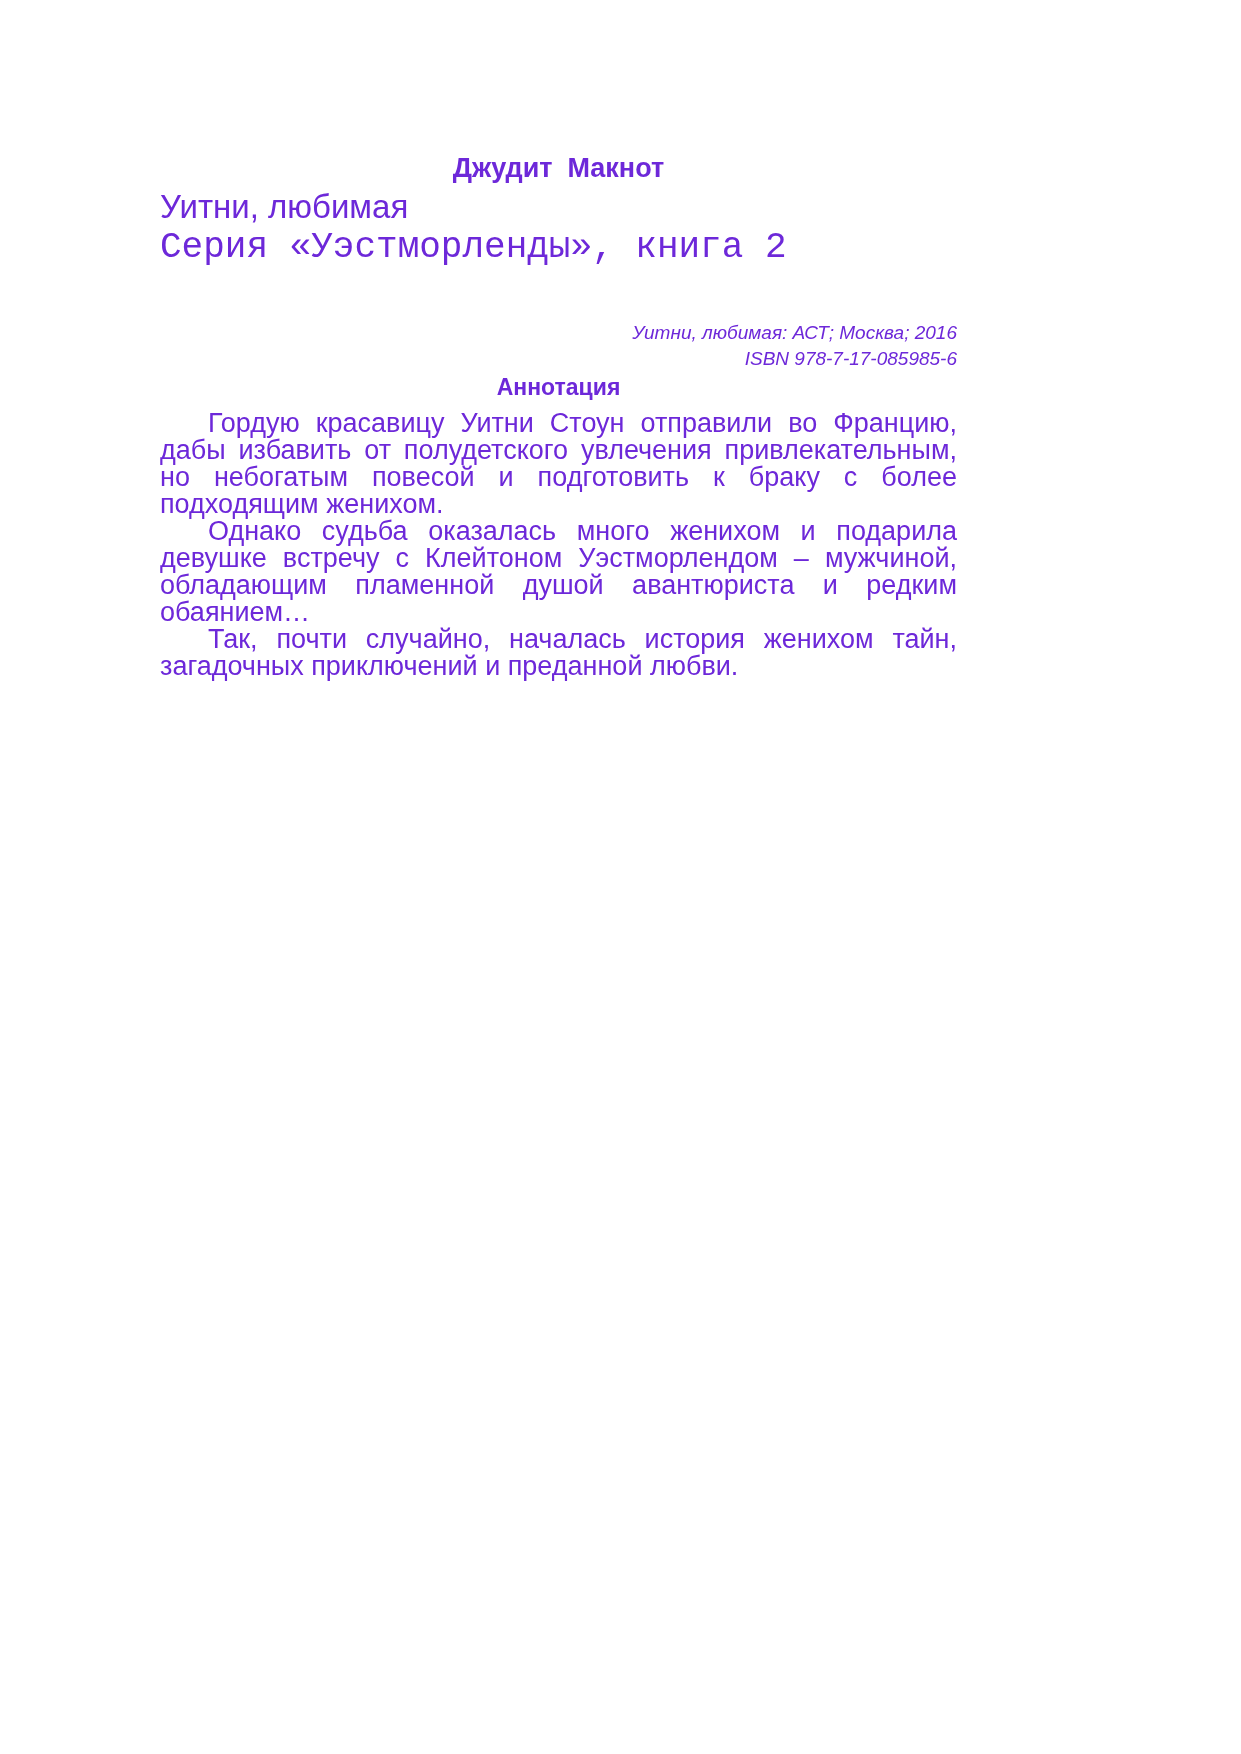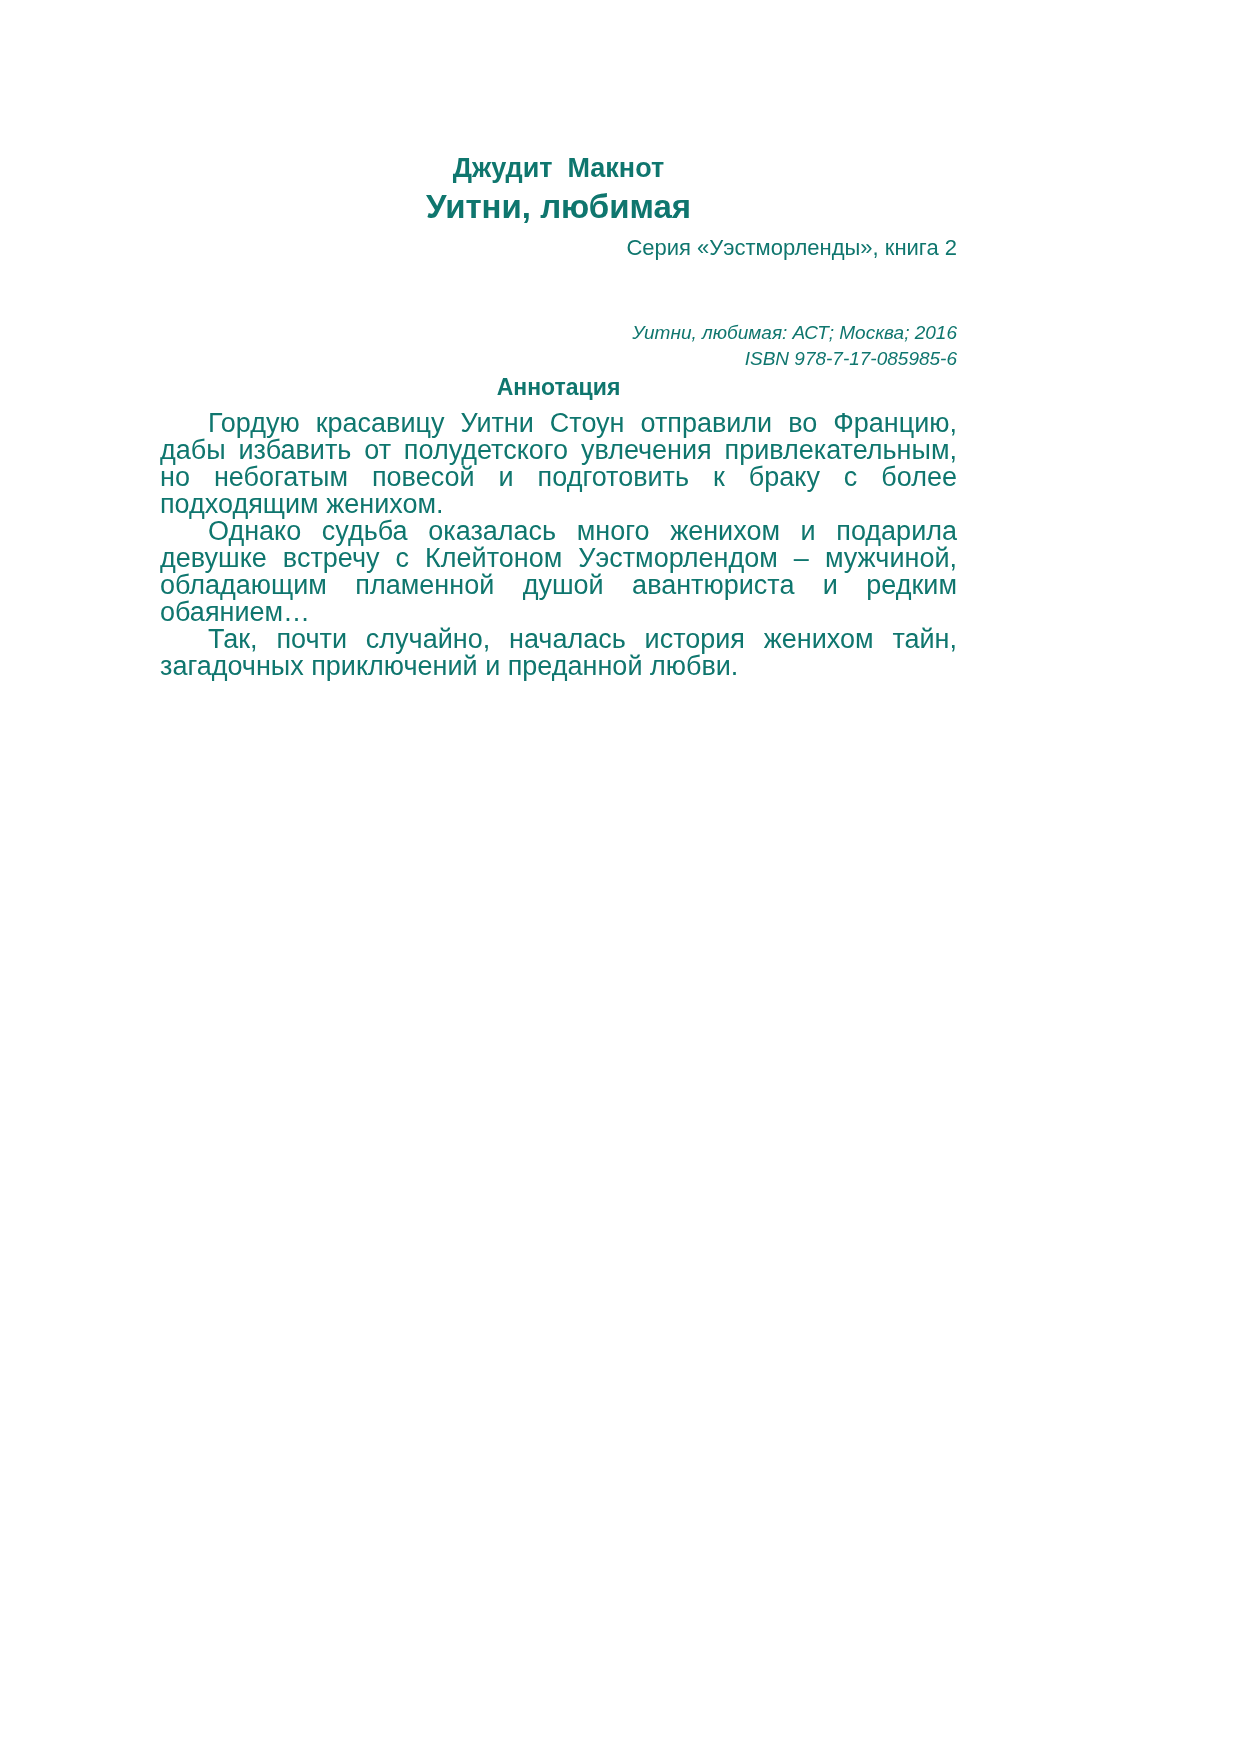--- a/index.html
+++ b/index.html
@@ -6,48 +6,49 @@
     margin: 0;
     padding: 0;
     background: #ffffff;
   }
   .page {
     position: relative;
     width: 1241px;
     height: 1754px;
     background: #ffffff;
     font-family: "Liberation Sans", sans-serif;
-    color: #0f766e;
+    color: #6d28d9;
     box-sizing: border-box;
     overflow: hidden;
   }
   .content {
     position: absolute;
     left: 160px;
     top: 150px;
     width: 797px;
   }
   .author {
     text-align: center;
     font-size: 27px;
     font-weight: bold;
     line-height: 36px;
     white-space: pre-wrap;
   }
   .book-title {
-    text-align: center;
+    text-align: left;
     font-size: 33px;
-    font-weight: bold;
+    font-weight: normal;
     line-height: 42px;
   }
   .series {
-    text-align: right;
-    font-size: 22px;
+    text-align: left;
+    font-size: 36px;
     font-weight: normal;
     line-height: 40px;
+    font-family: Liberation Mono, monospace;
   }
   .meta-block {
     margin-top: 52px;
     text-align: right;
     font-style: italic;
     font-size: 19px;
     line-height: 26px;
   }
   .meta-line {
     display: block;

